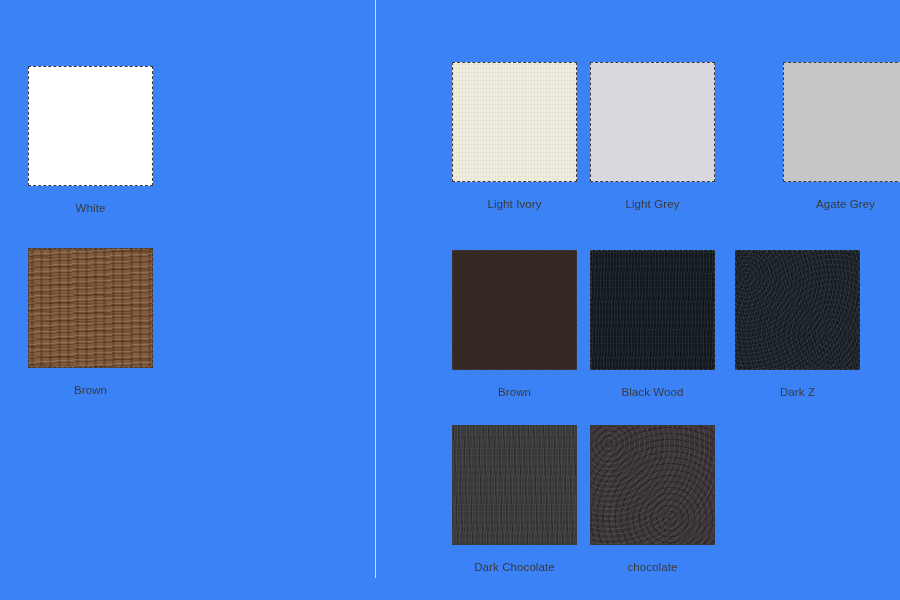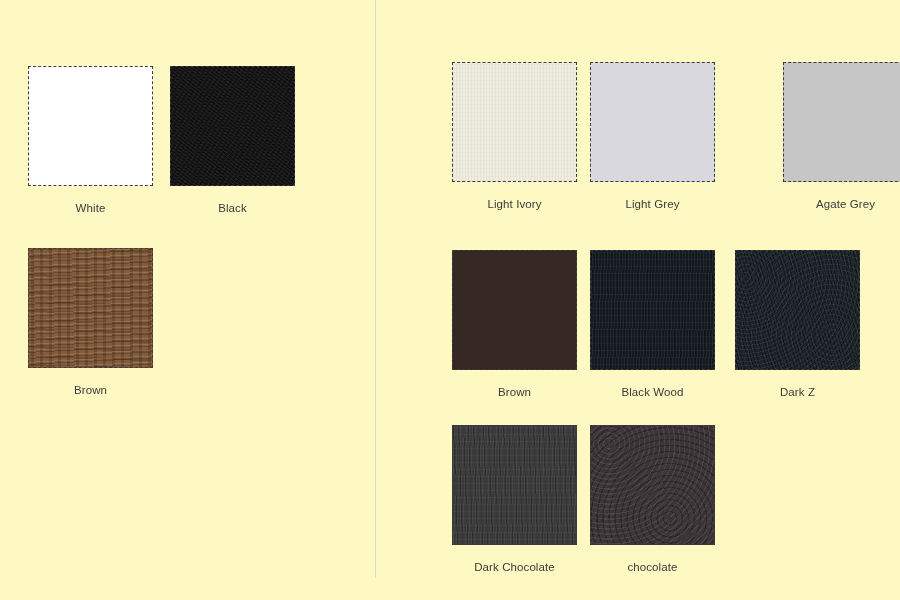--- a/index.html
+++ b/index.html
@@ -11,21 +11,21 @@
     height: 600px;
     background: #fdf7f0;
     font-family: "Liberation Sans", sans-serif;
     overflow: hidden;
     position: relative;
   }
 
   #page {
     position: absolute;
     inset: 0;
-    background: #fef9c3;
+    background: #3b82f6;
   }
 
   
   .divider {
     position: absolute;
     left: 375px;
     top: 0;
     width: 1px;
     height: 578px;
     background: #dcd8d4;
@@ -152,26 +152,20 @@
 
   <div class="divider" style="background: rgb(220, 216, 212);"></div>
 
   <div class="panel panel-left" id="panel-left">
       <div class="swatch-cell" style="left: 28px; top: 66px;">
         <div class="swatch " style="background: rgb(255, 255, 255); border-color: rgb(60, 60, 60);">
           <div class="swatch-fill"></div>
         </div>
         <div class="swatch-label" style="color: rgb(58, 58, 58);">White</div>
       </div>
-      <div class="swatch-cell" style="left: 170px; top: 66px;">
-        <div class="swatch tex-noise-fine" style="background: rgb(19, 19, 19); border-color: rgb(60, 60, 60);">
-          <div class="swatch-fill"></div>
-        </div>
-        <div class="swatch-label" style="color: rgb(58, 58, 58);">Black</div>
-      </div>
       <div class="swatch-cell" style="left: 28px; top: 248px;">
         <div class="swatch tex-wood" style="background: rgb(123, 84, 52); border-color: rgb(60, 60, 60);">
           <div class="swatch-fill"></div>
         </div>
         <div class="swatch-label" style="color: rgb(58, 58, 58);">Brown</div>
       </div>
     </div>
 
   <div class="panel panel-right" id="panel-right">
       <div class="swatch-cell" style="left: 76px; top: 62px;">

